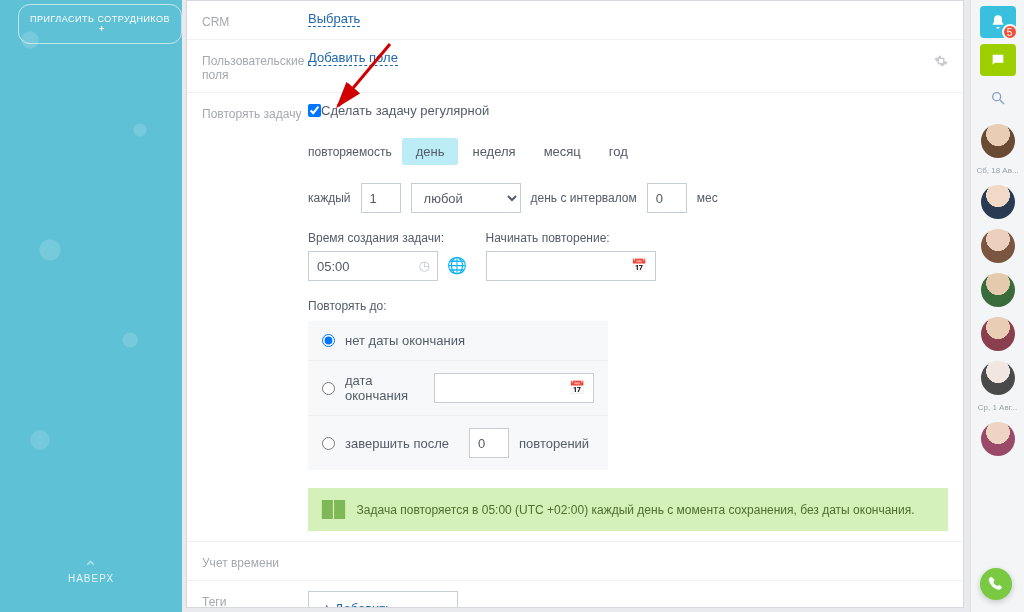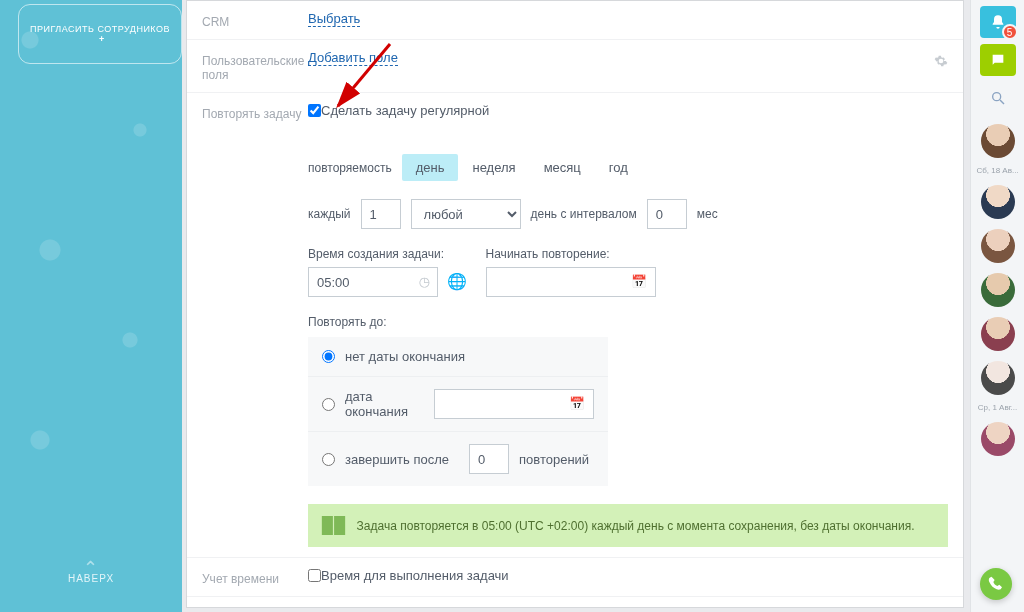--- a/index.html
+++ b/index.html
@@ -31,21 +31,21 @@
       radial-gradient(circle at 40px 440px, #fff 9px, transparent 10px);
   }
   .invite-btn {
     position: absolute;
     top: 4px; left: 18px;
     border: 1px solid rgba(255,255,255,0.6);
     border-radius: 12px;
     color: #fff;
     font-size: 9px;
     letter-spacing: .5px;
-    padding: 19px 10px;
+    padding: 9px 10px;
     background: transparent;
     cursor: pointer;
   }
   .invite-btn .plus { font-weight: bold; margin-left: 4px; }
   .back-top {
     position: absolute;
     bottom: 28px; left: 0; right: 0;
     text-align: center;
     color: #e3f5f9;
     font-size: 10px;
@@ -85,21 +85,21 @@
   .gear-icon {
     position: absolute;
     right: 0; top: 4px;
     width: 14px; height: 14px;
     color: #c7ccd1;
   }
   .gear-icon svg { width: 14px; height: 14px; }
   .chk-row { display: flex; align-items: center; gap: 0; }
   .chk-row input { cursor: pointer; }
   .chk-label { color: #535c69; font-size: 13px; }
-  .recurrence-block { margin-top: 36px; }
+  .recurrence-block { margin-top: 20px; }
   .tab-row { display: flex; align-items: center; gap: 0; margin-bottom: 18px;}
   .tab-row .lead { color: #535c69; margin-right: 10px; font-size: 12px;}
   .tab {
     padding: 6px 14px;
     font-size: 13px;
     color: #535c69;
     cursor: pointer;
   }
   .tab.active {
     background: #bcedf7;
@@ -331,26 +331,20 @@
           <span class="book">▉▉</span>
           <span>Задача повторяется в 05:00 (UTC +02:00) каждый день с момента сохранения, без даты окончания.</span>
         </div>
 
       </div>
     </div>
   </div>
 
   <div class="form-row">
     <div class="row-label">Учет времени</div>
-    <div class="row-body">
-      <label class="chk-row">
-        <input type="checkbox" style="">
-        <span class="chk-label">Время для выполнения задачи</span>
-      </label>
-    </div>
   </div>
 
   <div class="form-row">
     <div class="row-label">Теги</div>
     <div class="row-body">
       <span class="tag-add">
         <span class="plus">+</span>
         <span>Добавить</span>
       </span>
     </div>

